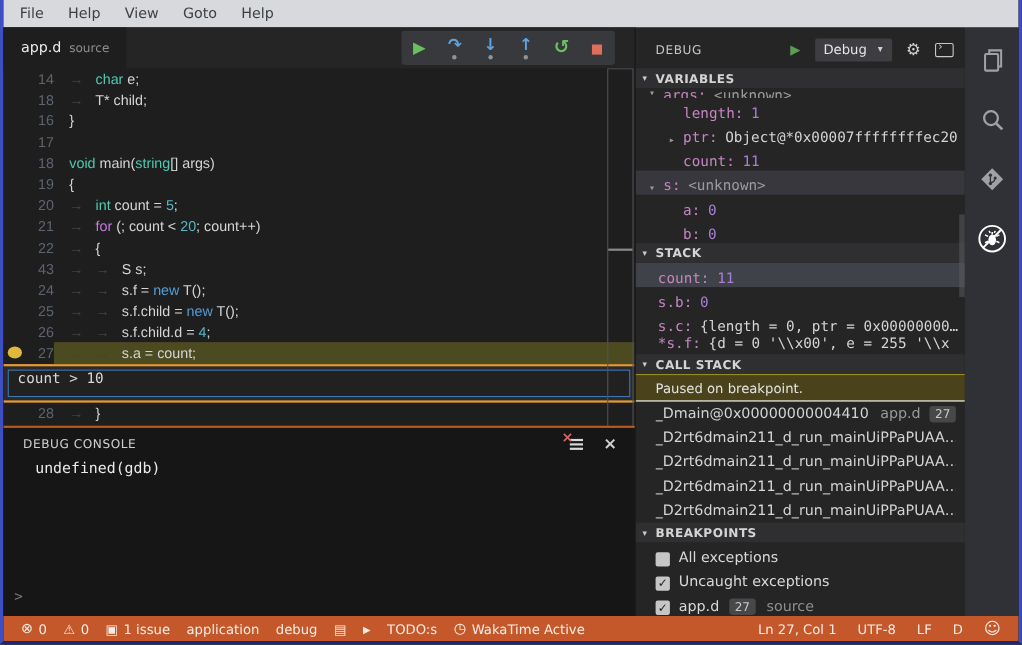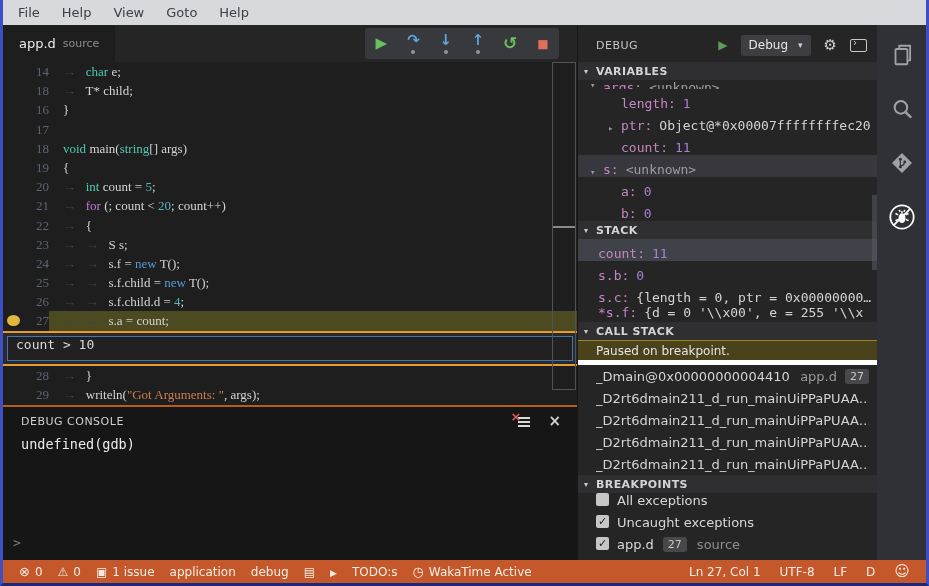--- a/index.html
+++ b/index.html
@@ -23,51 +23,51 @@
   .tb-btn{width:30px;height:30px;display:flex;flex-direction:column;align-items:center;justify-content:center;cursor:pointer}
   .tb-btn::before{font-size:15px;line-height:1}
   .tb-btn[data-ic="continue"]::before{content:"▶";color:#6abf5e}
   .tb-btn[data-ic="step-over"]::before{content:"↷";color:#5ea3dc;font-weight:bold}
   .tb-btn[data-ic="step-into"]::before{content:"↓";color:#5ea3dc;font-weight:bold}
   .tb-btn[data-ic="step-out"]::before{content:"↑";color:#5ea3dc;font-weight:bold}
   .tb-btn[data-ic="restart"]::before{content:"↺";color:#6abf5e;font-weight:bold;font-size:17px}
   .tb-btn[data-ic="stop"]::before{content:"■";color:#df6e5a;font-size:12px}
   .tb-btn.has-dot::after{content:"";width:4px;height:4px;border-radius:50%;background:#8f9499;margin-top:2px}
   .editor-body{position:relative;flex:1;overflow:hidden}
-  .code-line{display:flex;height:19.2px;line-height:19.2px;font-family:Liberation Serif, serif;font-size:13px}
+  .code-line{display:flex;height:19.2px;line-height:19.2px;font-family:Liberation Sans, sans-serif;font-size:13px}
   .bp-cell{width:20px;flex:0 0 auto}
   .bp-dot{display:none}
   .bp-dot.on{display:block;width:13px;height:11px;border-radius:50%;background:#e2b73d;margin:4px 0 0 4px}
   .ln{width:26px;flex:0 0 auto;text-align:right;color:#5d6470}
   .code-text{white-space:pre;flex:1;padding-left:14px;color:#d4d4d4}
   .code-text.hl{background:#4c4a20}
   [data-tk="ws"]{color:#3f4449}
   [data-tk="kw"]{color:#4ec9b0}
   [data-tk="ctl"]{color:#c678dd}
   [data-tk="new"]{color:#569cd6}
   [data-tk="num"]{color:#56b6c2}
   [data-tk="str"]{color:#cc7d54}
   [data-tk="pl"]{color:#d4d4d4}
   .peek{height:35px;border-top:2px solid #e89a2e;border-bottom:2px solid #e89a2e;background:#2a2a2c;padding:3px 4px}
   .peek-input{height:25px;background:#212122;border:1px solid #3f76b4;display:flex;
               font-family:"DejaVu Sans Mono","Liberation Mono",monospace;font-size:13px;color:#d8d8d8;padding-left:8px}
   .ruler{position:absolute;right:1px;top:0;width:24px;height:328px;border:1px solid #505358;z-index:5}
   .ruler-marker{position:absolute;left:0;right:0;top:163px;height:2px;background:#8a8a8a}
   
-  .debug-console{position:absolute;left:0;right:0;bottom:0;height:155px;background:#161616;
+  .debug-console{position:absolute;left:0;right:0;bottom:0;height:173px;background:#161616;
                  border-top:2px solid #b85c1e;z-index:10}
   .console-header{display:flex;align-items:center;height:28px;padding:0 16px 0 18px}
   .console-title{font-size:11px;color:#cfcfcf;letter-spacing:.5px}
   .console-icons{margin-left:auto;display:flex;align-items:center;gap:18px}
   .clear-ic{position:relative;width:15px;height:13px;cursor:pointer}
   .clear-ic::before{content:"";position:absolute;right:0;top:2px;width:12px;height:2px;background:#d8d8d8;
                     box-shadow:0 4px 0 #d8d8d8,0 8px 0 #d8d8d8}
   .clear-ic::after{content:"×";position:absolute;left:-5px;top:-6px;color:#e25f5f;font-weight:bold;font-size:13px}
   .close-ic{color:#d0d0d0;font-size:15px;font-weight:bold;cursor:pointer;line-height:1}
-  .console-line{font-family:"DejaVu Sans Mono","Liberation Mono",monospace;font-size:13.5px;color:#eaeaea;padding-left:18px;line-height:19px}
+  .console-line{font-family:"DejaVu Sans Mono","Liberation Mono",monospace;font-size:13.5px;color:#eaeaea;padding-left:29px;line-height:19px}
   .console-prompt{position:absolute;bottom:10px;left:10px;color:#7a7a7a;font-family:"DejaVu Sans Mono","Liberation Mono",monospace;font-size:13px}
   
   .panel-col{width:300px;flex:0 0 auto;background:#252526;border-left:1px solid #181818;position:relative;display:flex;flex-direction:column}
   .panel-header{height:37px;display:flex;align-items:center;padding:3px 10px 0 18px;flex:0 0 auto}
   .panel-title{font-size:11px;color:#c5c5c5;letter-spacing:.5px}
   .panel-header-group{margin-left:auto;display:flex;align-items:center;gap:13px}
   .panel-play{color:#5b9e54;font-size:12px;cursor:pointer}
   .panel-dropdown{display:flex;align-items:center;background:#3e3e42;height:21px;padding:0 8px;border-radius:2px;cursor:pointer}
   .panel-dropdown-label{font-size:12px;color:#e6e6e6}
   .panel-dropdown-caret{font-size:9px;color:#cfcfcf;margin-left:10px}
@@ -85,28 +85,28 @@
   .tree-row.hi{background:#3f4248}
   .tree-row.clip9{height:9px;overflow:hidden;align-items:flex-start}
   .tree-row.clip17{height:17px;overflow:hidden;align-items:flex-start}
   .tw-arrow{width:13px;flex:0 0 auto;color:#9a9a9a;font-size:9px}
   .tw-name{color:#c586c0}
   .tw-name::after{content:":"}
   .tw-val{margin-left:7px}
   .tw-val[data-vt="num"]{color:#a97fd6}
   .tw-val[data-vt="unk"]{color:#9d9d9d}
   .tw-val[data-vt="obj"]{color:#d4d4d4}
-  .cs-banner{height:25px;background:#4a421a;border-top:1px solid #998a1e;border-bottom:5px solid #ffffff;
+  .cs-banner{height:25px;background:#4a421a;border-top:1px solid #998a1e;border-bottom:1px solid #ffffff;
              display:flex;align-items:center;padding-left:18px;font-size:12px;color:#e4e4e4;flex:0 0 auto}
   .frame-row{height:22px;display:flex;align-items:center;padding:0 8px 0 18px;font-size:13px;color:#d4d4d4;cursor:pointer}
   .frame-name{white-space:nowrap;overflow:hidden;flex:0 1 auto}
   .frame-file{margin-left:auto;color:#9a9a9a;padding-left:10px}
   .frame-badge{margin-left:8px;background:#48484b;color:#c8c8c8;font-size:11px;padding:1px 5px;border-radius:3px}
   .frame-file:empty,.frame-badge:empty{display:none}
-  .bp-row{height:22px;display:flex;align-items:flex-start;padding-left:18px;font-size:13px;color:#d8d8d8;cursor:pointer}
+  .bp-row{height:22px;display:flex;align-items:flex-end;padding-left:18px;font-size:13px;color:#d8d8d8;cursor:pointer}
   .cb{width:13px;height:13px;background:#c6c6c6;border-radius:2px;margin-right:8px;display:flex;align-items:center;justify-content:center;flex:0 0 auto}
   .cb.checked::after{content:"✓";font-size:11px;color:#222;font-weight:bold}
   .bp-badge{margin-left:9px;background:#48484b;color:#c8c8c8;font-size:11px;padding:1px 5px;border-radius:3px}
   .bp-hint{margin-left:10px;color:#8e8e8e}
   .bp-badge:empty,.bp-hint:empty{display:none}
   .panel-scroll{position:absolute;right:0;top:170px;width:5px;height:75px;background:#5a5b5e;opacity:.55}
   
   .activity-col{width:49px;flex:0 0 auto;background:#303136;display:flex;flex-direction:column;align-items:center;padding-top:16px;gap:26px}
   .act-btn{width:28px;height:28px;display:flex;align-items:center;justify-content:center;cursor:pointer}
   
@@ -199,21 +199,21 @@
               <span class="ln">21</span>
               <span class="code-text"><span><span data-tk="ws">→   </span><span data-tk="ctl">for</span><span data-tk="pl"> (; count &lt; </span><span data-tk="num">20</span><span data-tk="pl">; count++)</span></span></span>
             </div>
             <div class="code-line">
               <span class="bp-cell"></span>
               <span class="ln">22</span>
               <span class="code-text"><span><span data-tk="ws">→   </span><span data-tk="pl">{</span></span></span>
             </div>
             <div class="code-line">
               <span class="bp-cell"></span>
-              <span class="ln">23</span>
+              <span class="ln">43</span>
               <span class="code-text"><span><span data-tk="ws">→   </span><span data-tk="ws">→   </span><span data-tk="pl">S s;</span></span></span>
             </div>
             <div class="code-line">
               <span class="bp-cell"></span>
               <span class="ln">24</span>
               <span class="code-text"><span><span data-tk="ws">→   </span><span data-tk="ws">→   </span><span data-tk="pl">s.f = </span><span data-tk="new">new</span><span data-tk="pl"> T();</span></span></span>
             </div>
             <div class="code-line">
               <span class="bp-cell"></span>
               <span class="ln">25</span>

